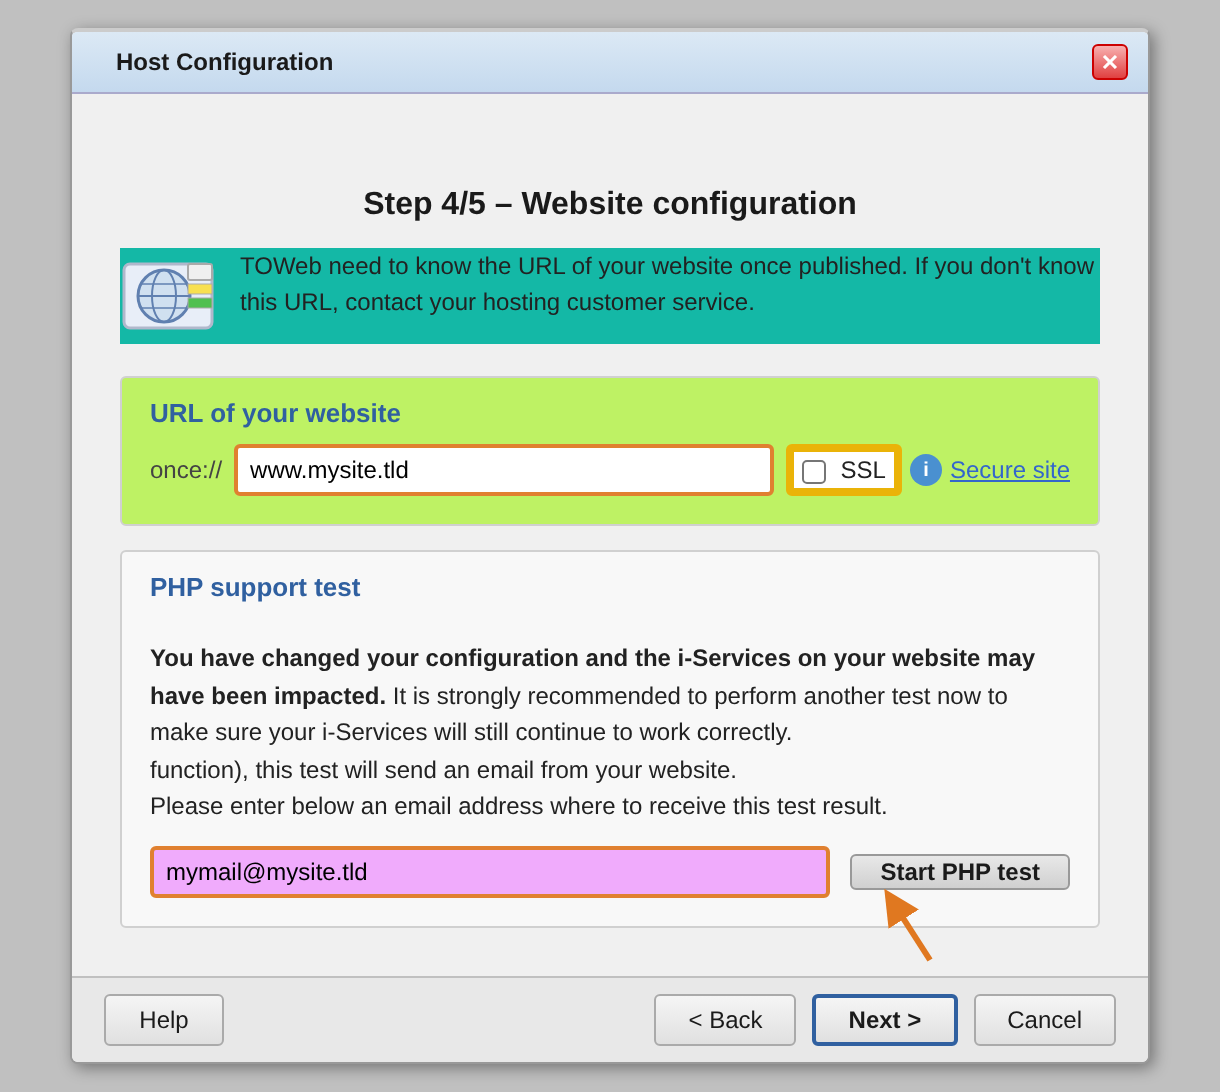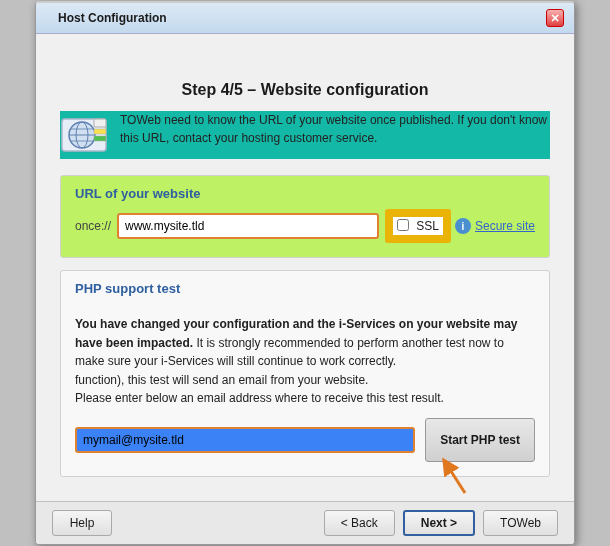--- a/index.html
+++ b/index.html
@@ -113,22 +113,22 @@
       height: 26px;
     }
     .ssl-row {
       display: flex;
       align-items: center;
       gap: 4px;
       white-space: nowrap;
     }
     .ssl-checkbox-container {
       display: flex;
-      align-items: flex-start;
-      border: 8px solid #eab308;
+      align-items: flex-end;
+      border: 4px solid #eab308;
       border-radius: 3px;
       padding: 2px 4px;
       background: white;
       gap: 7px;
     }
     .ssl-checkbox {
       width: 12px;
       height: 12px;
     }
     .ssl-label {
@@ -182,35 +182,35 @@
       align-items: center;
       gap: 10px;
       position: relative;
     }
     .email-input {
       flex: 1;
       border: 2px solid #e08030;
       border-radius: 3px;
       padding: 4px 6px;
       font-size: 12px;
-      background: #3b82f6;
+      background: #f0abfc;
       outline: none;
       height: 26px;
     }
     .start-test-btn {
       background: linear-gradient(to bottom, #e8e8e8, #d0d0d0);
       border: 1px solid #999;
       border-radius: 3px;
       padding: 0 14px;
       font-size: 12px;
       font-weight: bold;
       color: #1a1a1a;
       cursor: pointer;
       white-space: nowrap;
-      height: 44px;
+      height: 18px;
     }
     .footer {
       background: #e8e8e8;
       border-top: 1px solid #c0c0c0;
       padding: 8px 16px;
       display: flex;
       justify-content: space-between;
       align-items: center;
     }
     .footer-left {
@@ -314,16 +314,16 @@
     </div>
   </div>
 
   <div class="footer">
     <div class="footer-left">
       <button class="btn">Help</button>
     </div>
     <div class="footer-right">
       <button class="btn">&lt; Back</button>
       <button class="btn-next">Next &gt;</button>
-      <button class="btn">TOWeb</button>
+      <button class="btn">Cancel</button>
     </div>
   </div>
 </div>
 
 </body></html>

